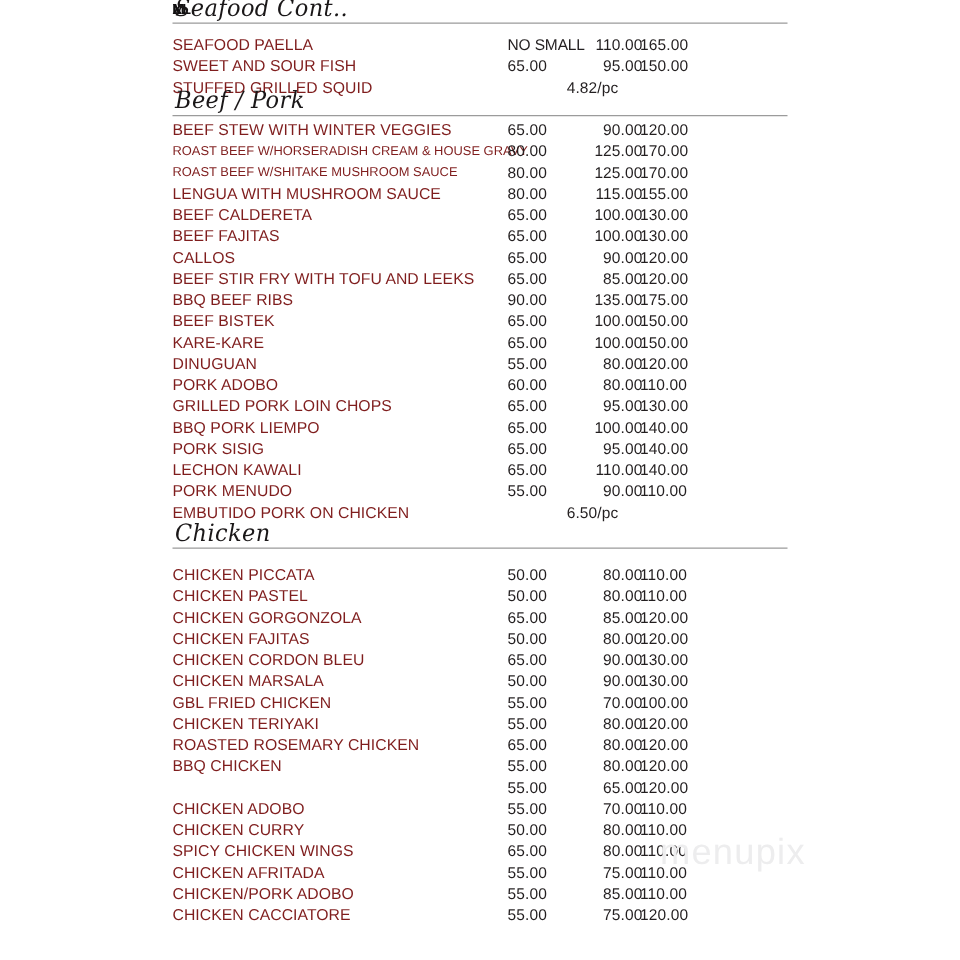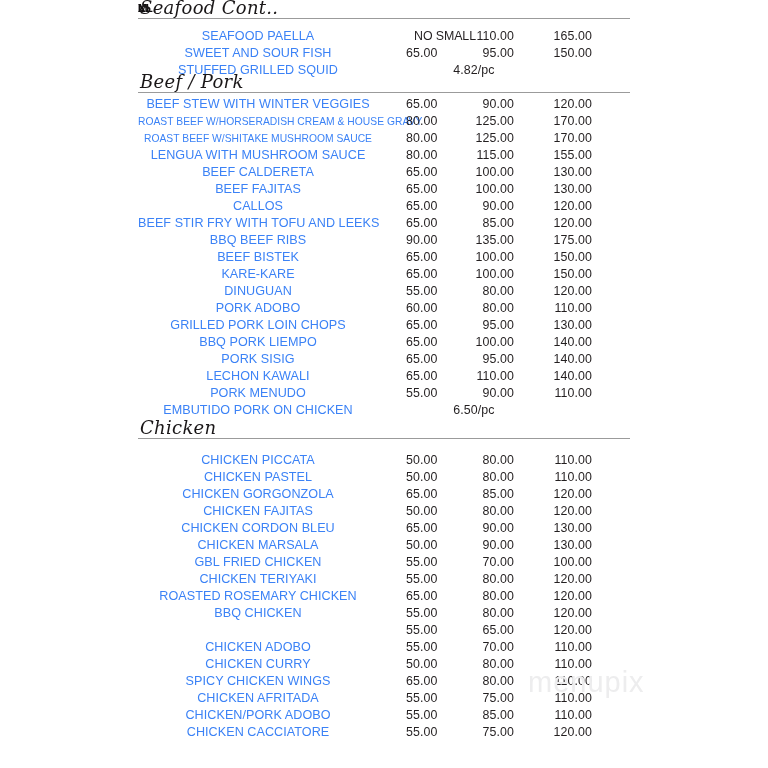--- a/index.html
+++ b/index.html
@@ -96,24 +96,24 @@
     position: relative;
     height: 17px;
     line-height: 17px;
     white-space: nowrap;
   }
 
   .name {
     position: absolute;
     left: 0;
     width: 240px;
-    text-align: center;
+    text-align: left;
     font-size: 12.6px;
     letter-spacing: 0.05px;
-    color: #3b82f6;
+    color: #7f1d1d;
     overflow: visible;
   }
   .row.small .name {
     font-size: 10.3px;
     letter-spacing: 0.02px;
   }
 
   .p {
     position: absolute;
     font-size: 12.4px;
@@ -129,29 +129,28 @@
   
   .pl {
     left: 296px;
     width: 80px;
     text-align: right;
   }
   
   .pxl {
     left: 374px;
     width: 80px;
-    text-align: right;
   }
   
   .pc {
     left: 296px;
     width: 80px;
     text-align: center;
   }
-  .pm.nosmall { letter-spacing: -0.1px; text-align: center; }
+  .pm.nosmall { letter-spacing: -0.1px; }
 </style>
 </head>
 <body>
 
 <div class="page">
 
   <div class="col-heads">
     <span>M.</span>
     <span>L.</span>
     <span>XL.</span>

